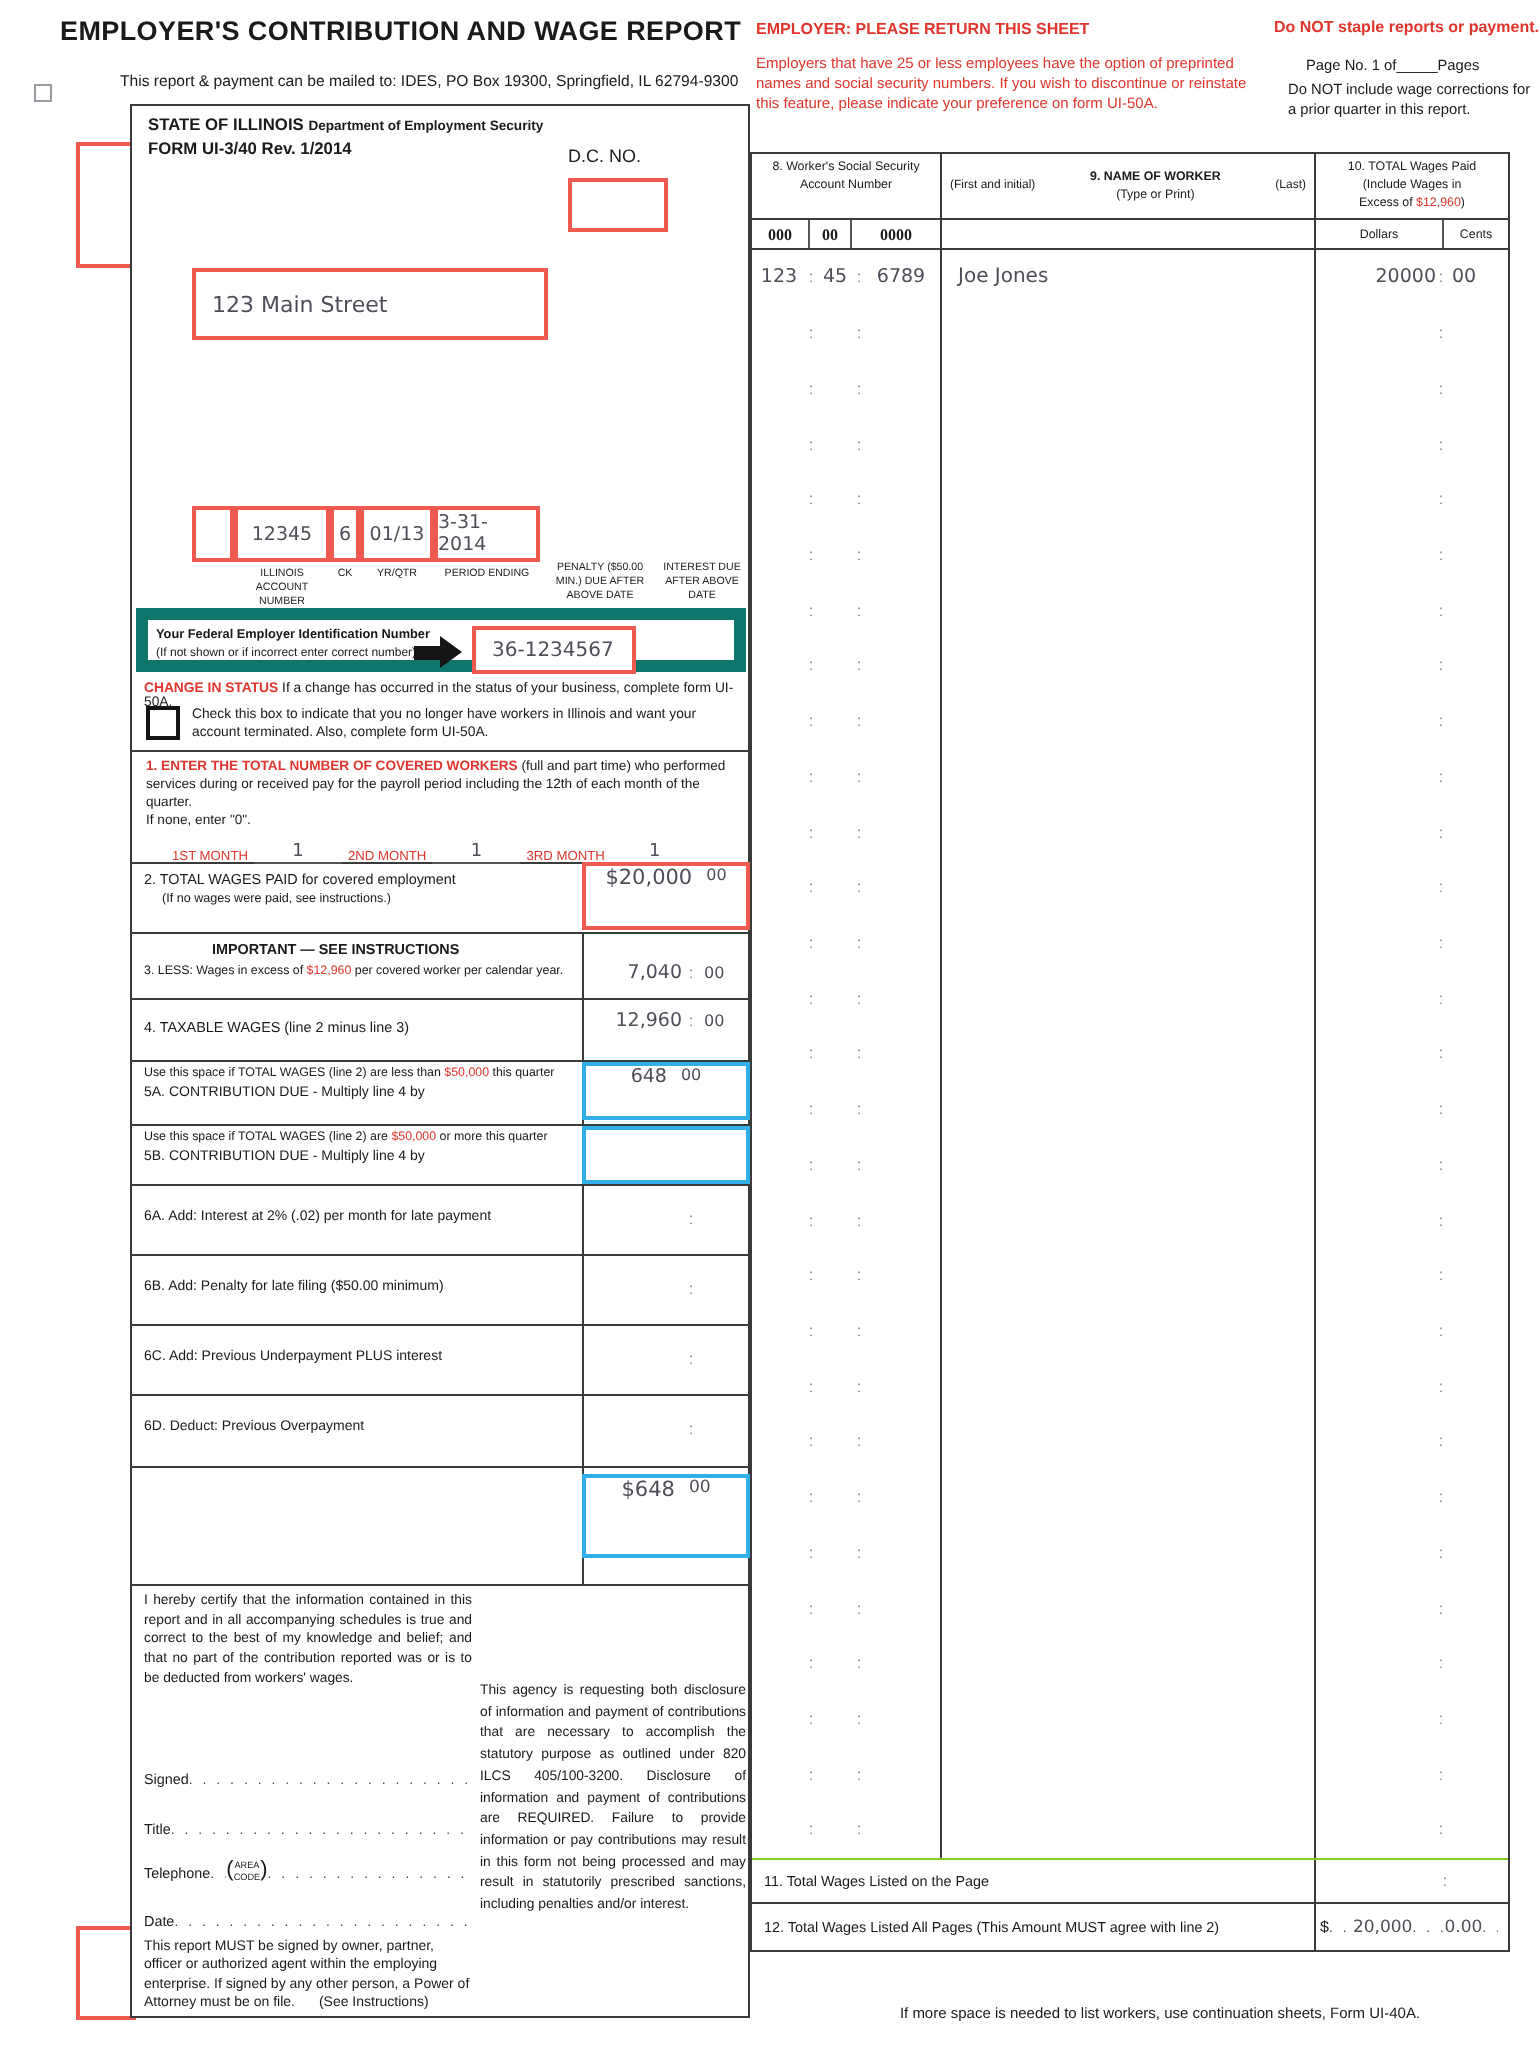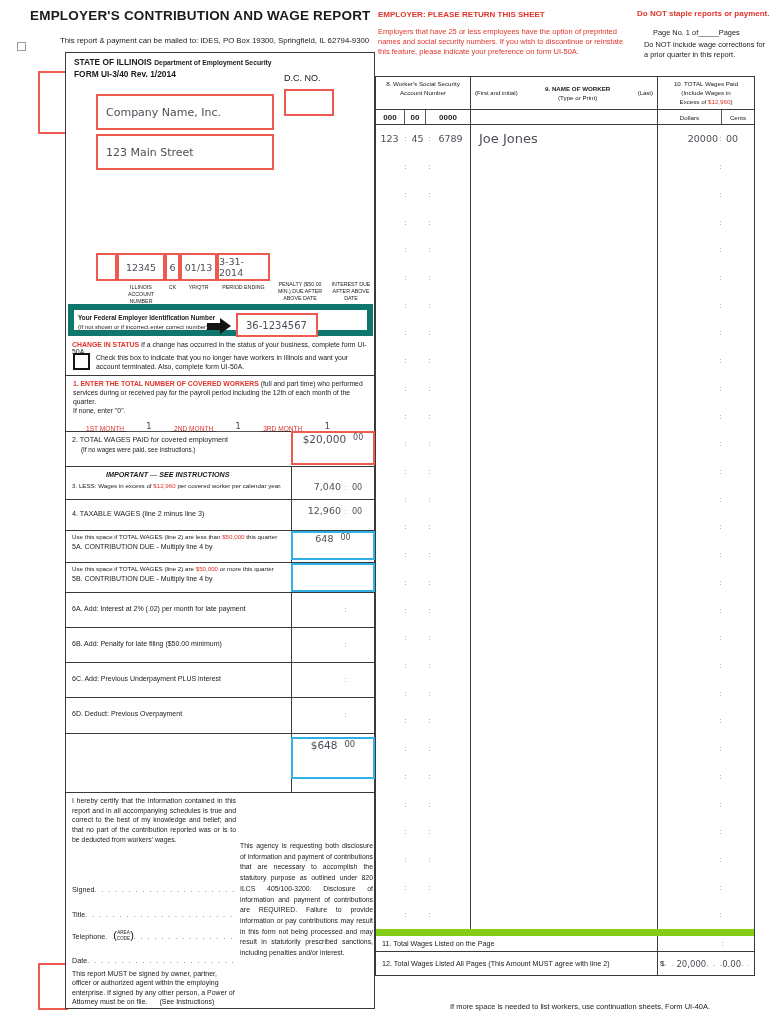--- a/index.html
+++ b/index.html
@@ -41,24 +41,24 @@
   .cl{flex:1;display:flex;align-items:center;justify-content:center;font-size:6.2px}
   #wrows{flex:1;display:flex;flex-direction:column}
   .wrow{flex:1;display:flex}
   .rc1{width:95px;border-right:1px solid #3a3a3a;display:flex;align-items:center}
   .rc2{width:187px;border-right:1px solid #3a3a3a;display:flex;align-items:center;padding-left:8px}
   .rc3{width:96px;display:flex;align-items:center}
   .g1{width:27px;text-align:center;font-size:9.5px}
   .g2{width:19px;text-align:center;font-size:9.5px}
   .g3{width:37px;text-align:center;font-size:9.5px}
   .gc{width:5px;text-align:center;color:#8a8a92;font-size:8px}
-  .nm{font-size:13px}
+  .nm{font-size:10px}
   .wd{width:60px;text-align:right;font-size:9.5px}
   .wc{width:24px;text-align:left;padding-left:3px;font-size:9.5px}
-  .t11{height:22px;border-top:7px solid #84cc16;display:flex}
+  .t11{height:22px;border-top:1px solid #84cc16;display:flex}
   .t12{height:24px;border-top:1px solid #3a3a3a;display:flex}
   .tlab{width:282px;border-right:1px solid #3a3a3a;display:flex;align-items:center;padding-left:6px;font-size:7.2px}
   .tval{width:96px;display:flex;align-items:center;padding:0 2px}
 </style>
 </head>
 <body>
 
 <div class="page">
 
   <div class="abs" style="left:17px;top:42px;width:9px;height:9px;border:1px solid #9a9aa2;"></div>
@@ -79,23 +79,20 @@
 
     <div class="abs" style="left:8px;top:4px;font-size:8.4px;">
       <span class="b">STATE OF ILLINOIS</span>
       <span class="b" style="font-size:6.8px;">Department of Employment Security</span>
     </div>
     <div class="abs b" style="left:8px;top:16px;font-size:8.4px;">FORM UI-3/40 Rev. 1/2014</div>
 
     <div class="abs b" style="left:218px;top:20px;font-size:9px;font-weight:normal;">D.C. NO.</div>
     <div class="abs redbox" style="left:218px;top:36px;width:50px;height:27px;"></div>
 
-    <div class="abs redbox field" style="left:30px;top:41px;width:178px;height:36px;">
-      <span class="typed" style="font-size:11px;">Company Name, Inc.</span>
-    </div>
     <div class="abs redbox field" style="left:30px;top:81px;width:178px;height:36px;">
       <span class="typed" style="font-size:11px;">123 Main Street</span>
     </div>
 
     <div class="abs redbox" style="left:30px;top:200px;width:21px;height:28px;"></div>
     <div class="abs redbox fieldc" style="left:51px;top:200px;width:48px;height:28px;">
       <span class="typed" style="font-size:9.5px;">12345</span>
     </div>
     <div class="abs redbox fieldc" style="left:99px;top:200px;width:15px;height:28px;">
       <span class="typed" style="font-size:9.5px;">6</span>
@@ -164,21 +161,21 @@
 
     <div class="abs" style="left:0;top:382px;width:222px;">
       <div style="padding-left:6px;font-size:7.2px;">2.  TOTAL WAGES PAID for covered employment</div>
       <div style="padding-left:15px;font-size:6.3px;margin-top:2px;">(If no wages were paid, see instructions.)</div>
     </div>
     <div class="abs redbox vbox" style="left:225px;top:378px;width:84px;height:34px;">
       <span class="typed" style="font-size:10.5px;">$20,000</span>
       <span class="typed" style="font-size:8px;">00</span>
     </div>
 
-    <div class="abs b" style="left:40px;top:417px;font-size:7.2px;font-style:italic;">IMPORTANT — SEE INSTRUCTIONS</div>
+    <div class="abs b" style="left:40px;top:417px;font-size:7.2px;">IMPORTANT — SEE INSTRUCTIONS</div>
     <div class="abs" style="left:6px;top:429px;width:218px;font-size:6.2px;">
       <span>3.  LESS: Wages in excess of </span><span class="red">$12,960</span><span> per covered worker per calendar year.</span>
     </div>
     <div class="val" style="left:225px;top:428px;">
       <span class="vd typed">7,040</span>
         <span class="cln">:</span>
         <span class="vc typed">00</span>
     </div>
 
     <div class="abs" style="left:6px;top:456px;font-size:7.2px;">4.  TAXABLE WAGES (line 2 minus line 3)</div>
@@ -286,21 +283,21 @@
         </span>
         <span>(Last)</span>
       </div>
       <div class="tc3 hc">
         <div>10. TOTAL Wages Paid</div>
         <div>(Include Wages in</div>
         <div><span>Excess of </span><span class="red">$12,960</span><span>)</span></div>
       </div>
     </div>
     <div class="trow tsub">
-      <div class="tc1" style="display:flex;">
+      <div class="tc1" style="display:flex;font-family:Liberation Serif, serif;">
         <span class="m1">000</span>
         <span class="m2">00</span>
         <span class="m3">0000</span>
       </div>
       <div class="tc2"></div>
       <div class="tc3" style="display:flex;">
         <span class="dl">Dollars</span>
         <span class="cl">Cents</span>
       </div>
     </div>

